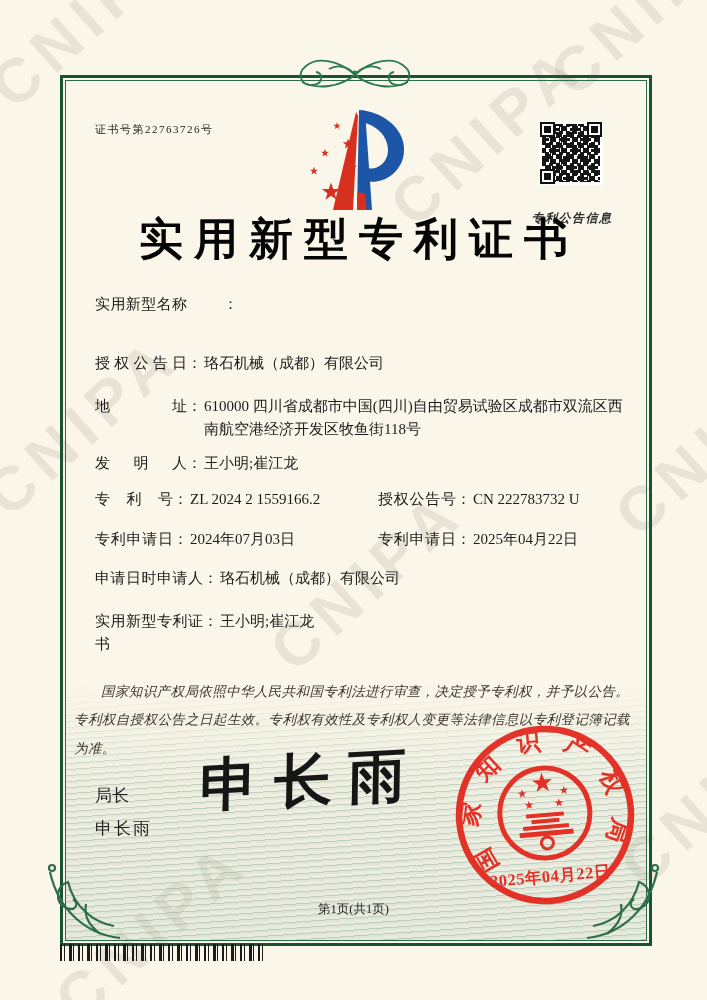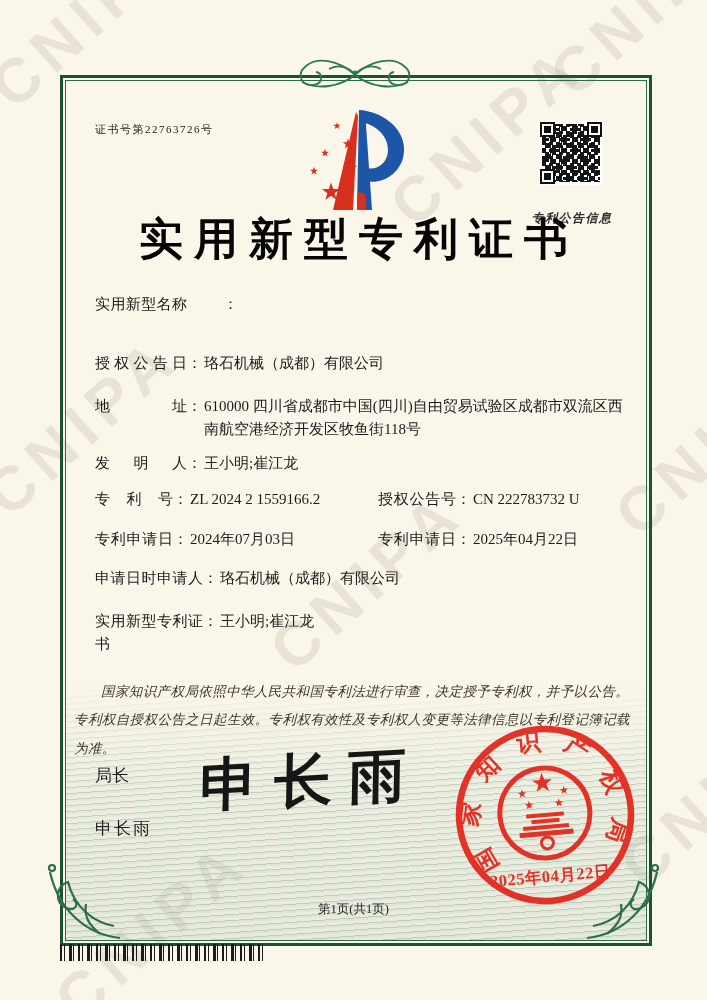--- a/index.html
+++ b/index.html
@@ -61,21 +61,21 @@
   .val{margin-left:2px;}
   .val-wrap{width:420px;}
   .field-right{left:378px;}
   
   .declaration{
     position:absolute;left:74px;top:678px;width:560px;
     font-size:13.5px;line-height:2.1;color:#3e342a;font-style:italic;letter-spacing:0.4px;
   }
   .declaration .l1{text-indent:2em;}
   
-  .director-title{position:absolute;left:95px;top:764px;font-size:17px;color:#1f1f1f;font-family:"Liberation Sans","DejaVu Sans",sans-serif;}
+  .director-title{position:absolute;left:95px;top:784px;font-size:17px;color:#1f1f1f;font-family:"Liberation Sans","DejaVu Sans",sans-serif;}
   .director-name{position:absolute;left:95px;top:817px;font-size:17px;color:#1f1f1f;letter-spacing:2px;font-family:"Liberation Sans","DejaVu Sans",sans-serif;}
   .signature{
     position:absolute;left:200px;top:742px;font-size:58px;color:#161616;font-weight:600;
     letter-spacing:16px;transform:rotate(-3deg) skewX(-4deg);white-space:nowrap;
   }
   .seal{position:absolute;left:450px;top:720px;transform:rotate(-5deg);opacity:0.93;}
   .page-footer{position:absolute;left:0;right:0;top:901px;text-align:center;font-size:12.5px;color:#222;}
   .barcode{
     position:absolute;left:60px;top:944px;width:206px;height:17px;
     background:repeating-linear-gradient(90deg,

